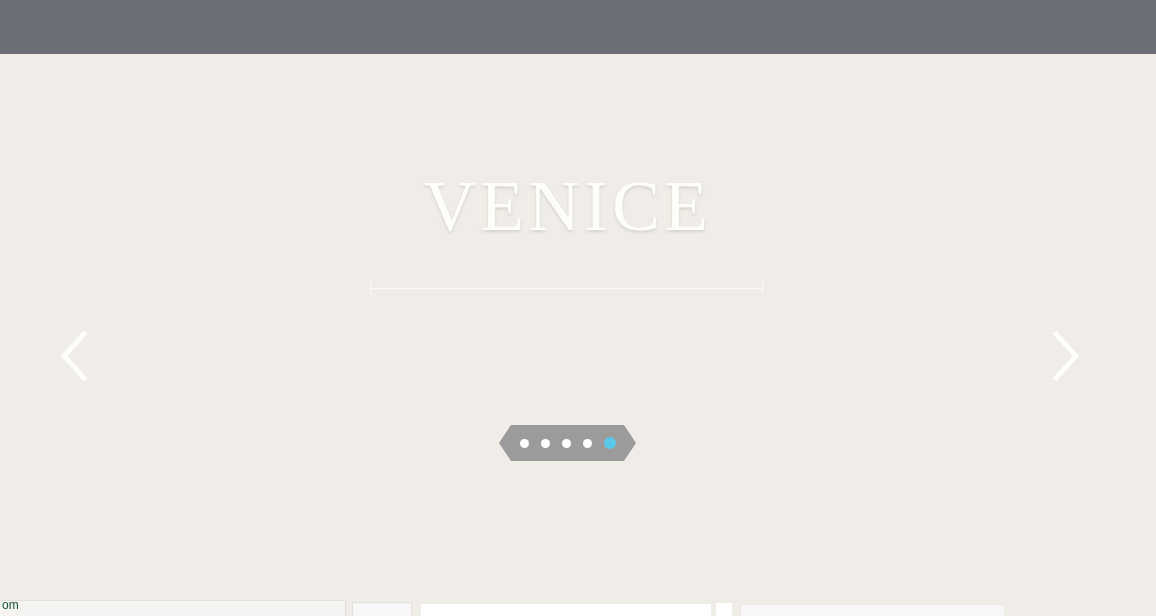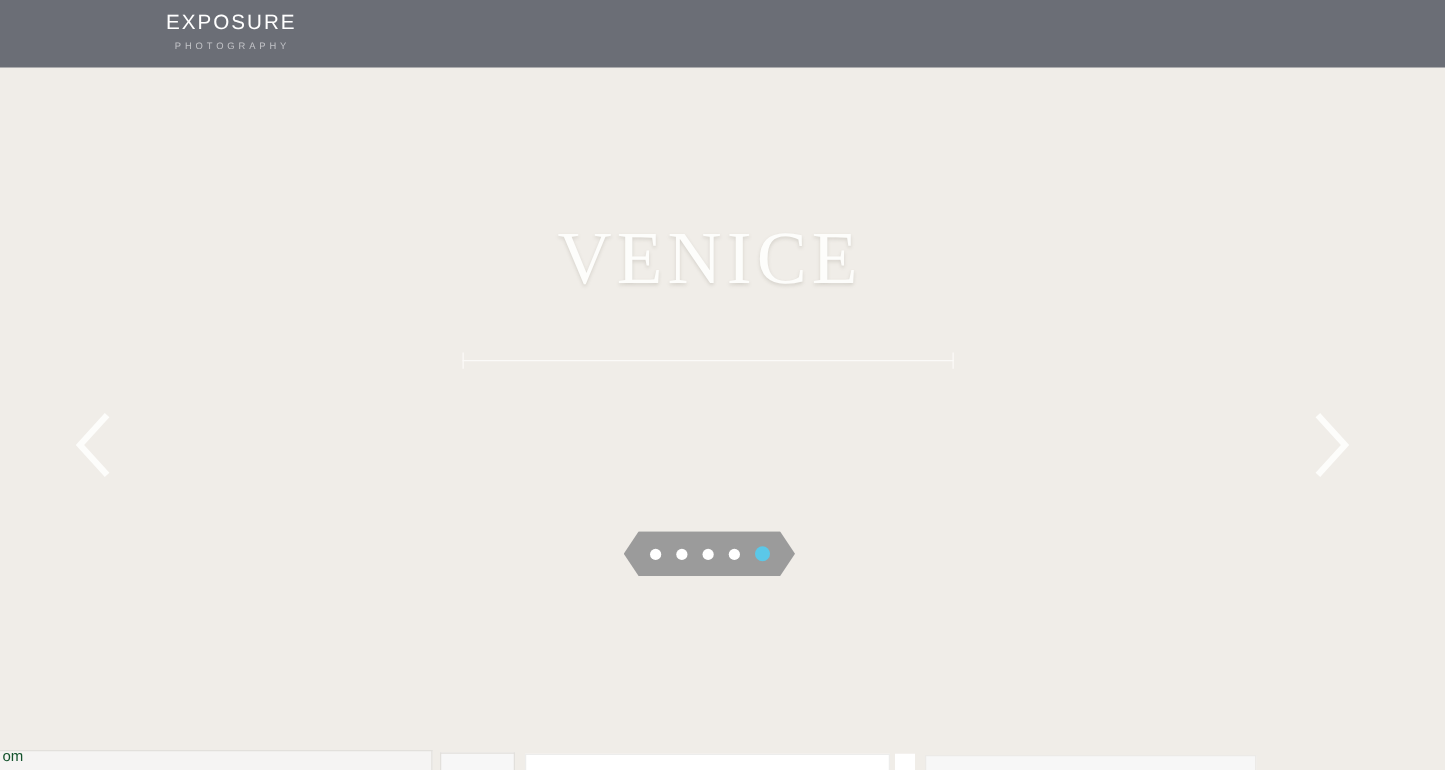--- a/index.html
+++ b/index.html
@@ -118,21 +118,21 @@
     height: 538px;
   }
 
   .hero-title {
     position: absolute;
     top: 100px;
     left: 0;
     width: 1136px;
     text-align: center;
     font-family: "Liberation Serif", "DejaVu Serif", serif;
-    font-size: 60px;
+    font-size: 72px;
     line-height: 104px;
     font-weight: 400;
     color: #fdfdfb;
     letter-spacing: 4px;
     text-shadow: 0 2px 3px rgba(120,112,100,0.22);
     white-space: nowrap;
   }
 
   .hero-divider {
     position: absolute;
@@ -281,24 +281,20 @@
     white-space: nowrap;
   }
 </style>
 </head>
 <body>
 
 <div class="page">
 
   <div class="header">
 
-    <div class="brand">
-      <span class="brand-title">EXPOSURE</span>
-      <span class="brand-sub">PHOTOGRAPHY</span>
-    </div>
 
   </div>
 
   <div class="hero">
     <div class="hero-inner">
 
       <div class="hero-title">VENICE</div>
 
       <div class="hero-divider">
         <div class="cap left"></div>

